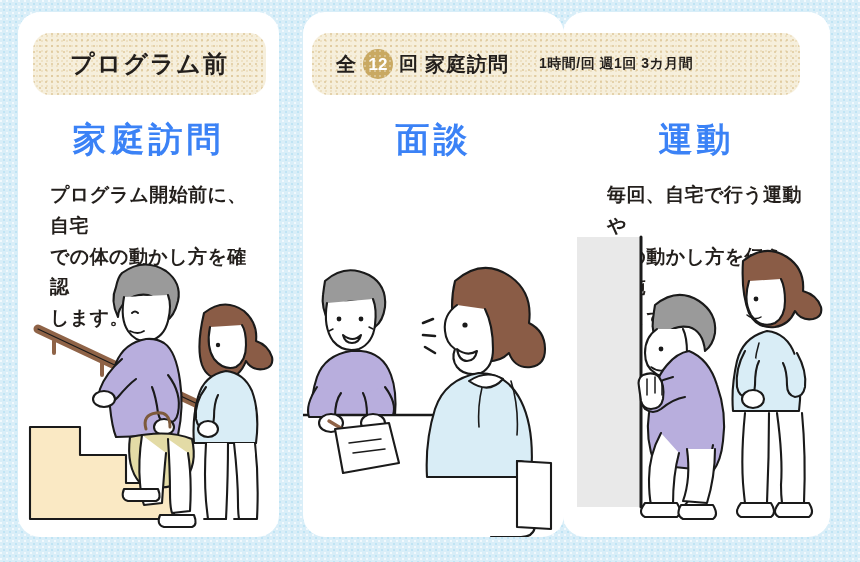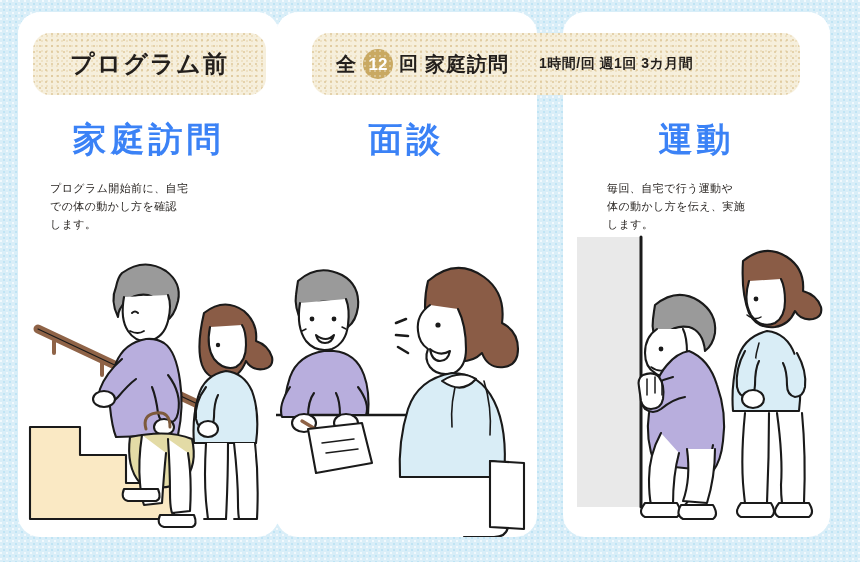--- a/index.html
+++ b/index.html
@@ -28,21 +28,21 @@
 
   
   .card {
     position: absolute;
     top: 12px;
     height: 525px;
     background: #ffffff;
     border-radius: 22px;
   }
   #card-1 { left: 18px;  width: 261px; }
-  #card-2 { left: 276px; width: 261px; }
+  #card-2 { left: 303px; width: 261px; }
   #card-3 { left: 563px; width: 267px; }
 
   
   .banner {
     position: absolute;
     background-color: #f6efdc;
     background-image:
       radial-gradient(circle at 1px 1px, rgba(214,186,132,0.55) 0.8px, transparent 1px),
       radial-gradient(circle at 4px 3px, rgba(230,212,170,0.5) 0.8px, transparent 1px);
     background-size: 6px 6px, 5px 5px;
@@ -128,25 +128,26 @@
     font-weight: bold;
     color: #3b82f6;
     letter-spacing: 4px;
     line-height: 1;
   }
   .card-body {
     position: absolute;
     left: 32px;
     right: 22px;
     top: 168px;
-    font-size: 11px;
+    font-size: 19px;
     color: #231f1c;
     line-height: 1.62;
     letter-spacing: 0.4px;
     white-space: pre-line;
+    font-weight: bold;
   }
   #card-3 .card-body { left: 44px; }
 
   
   .illus {
     position: absolute;
     left: 0;
     right: 0;
     bottom: 0;
     height: 290px;

